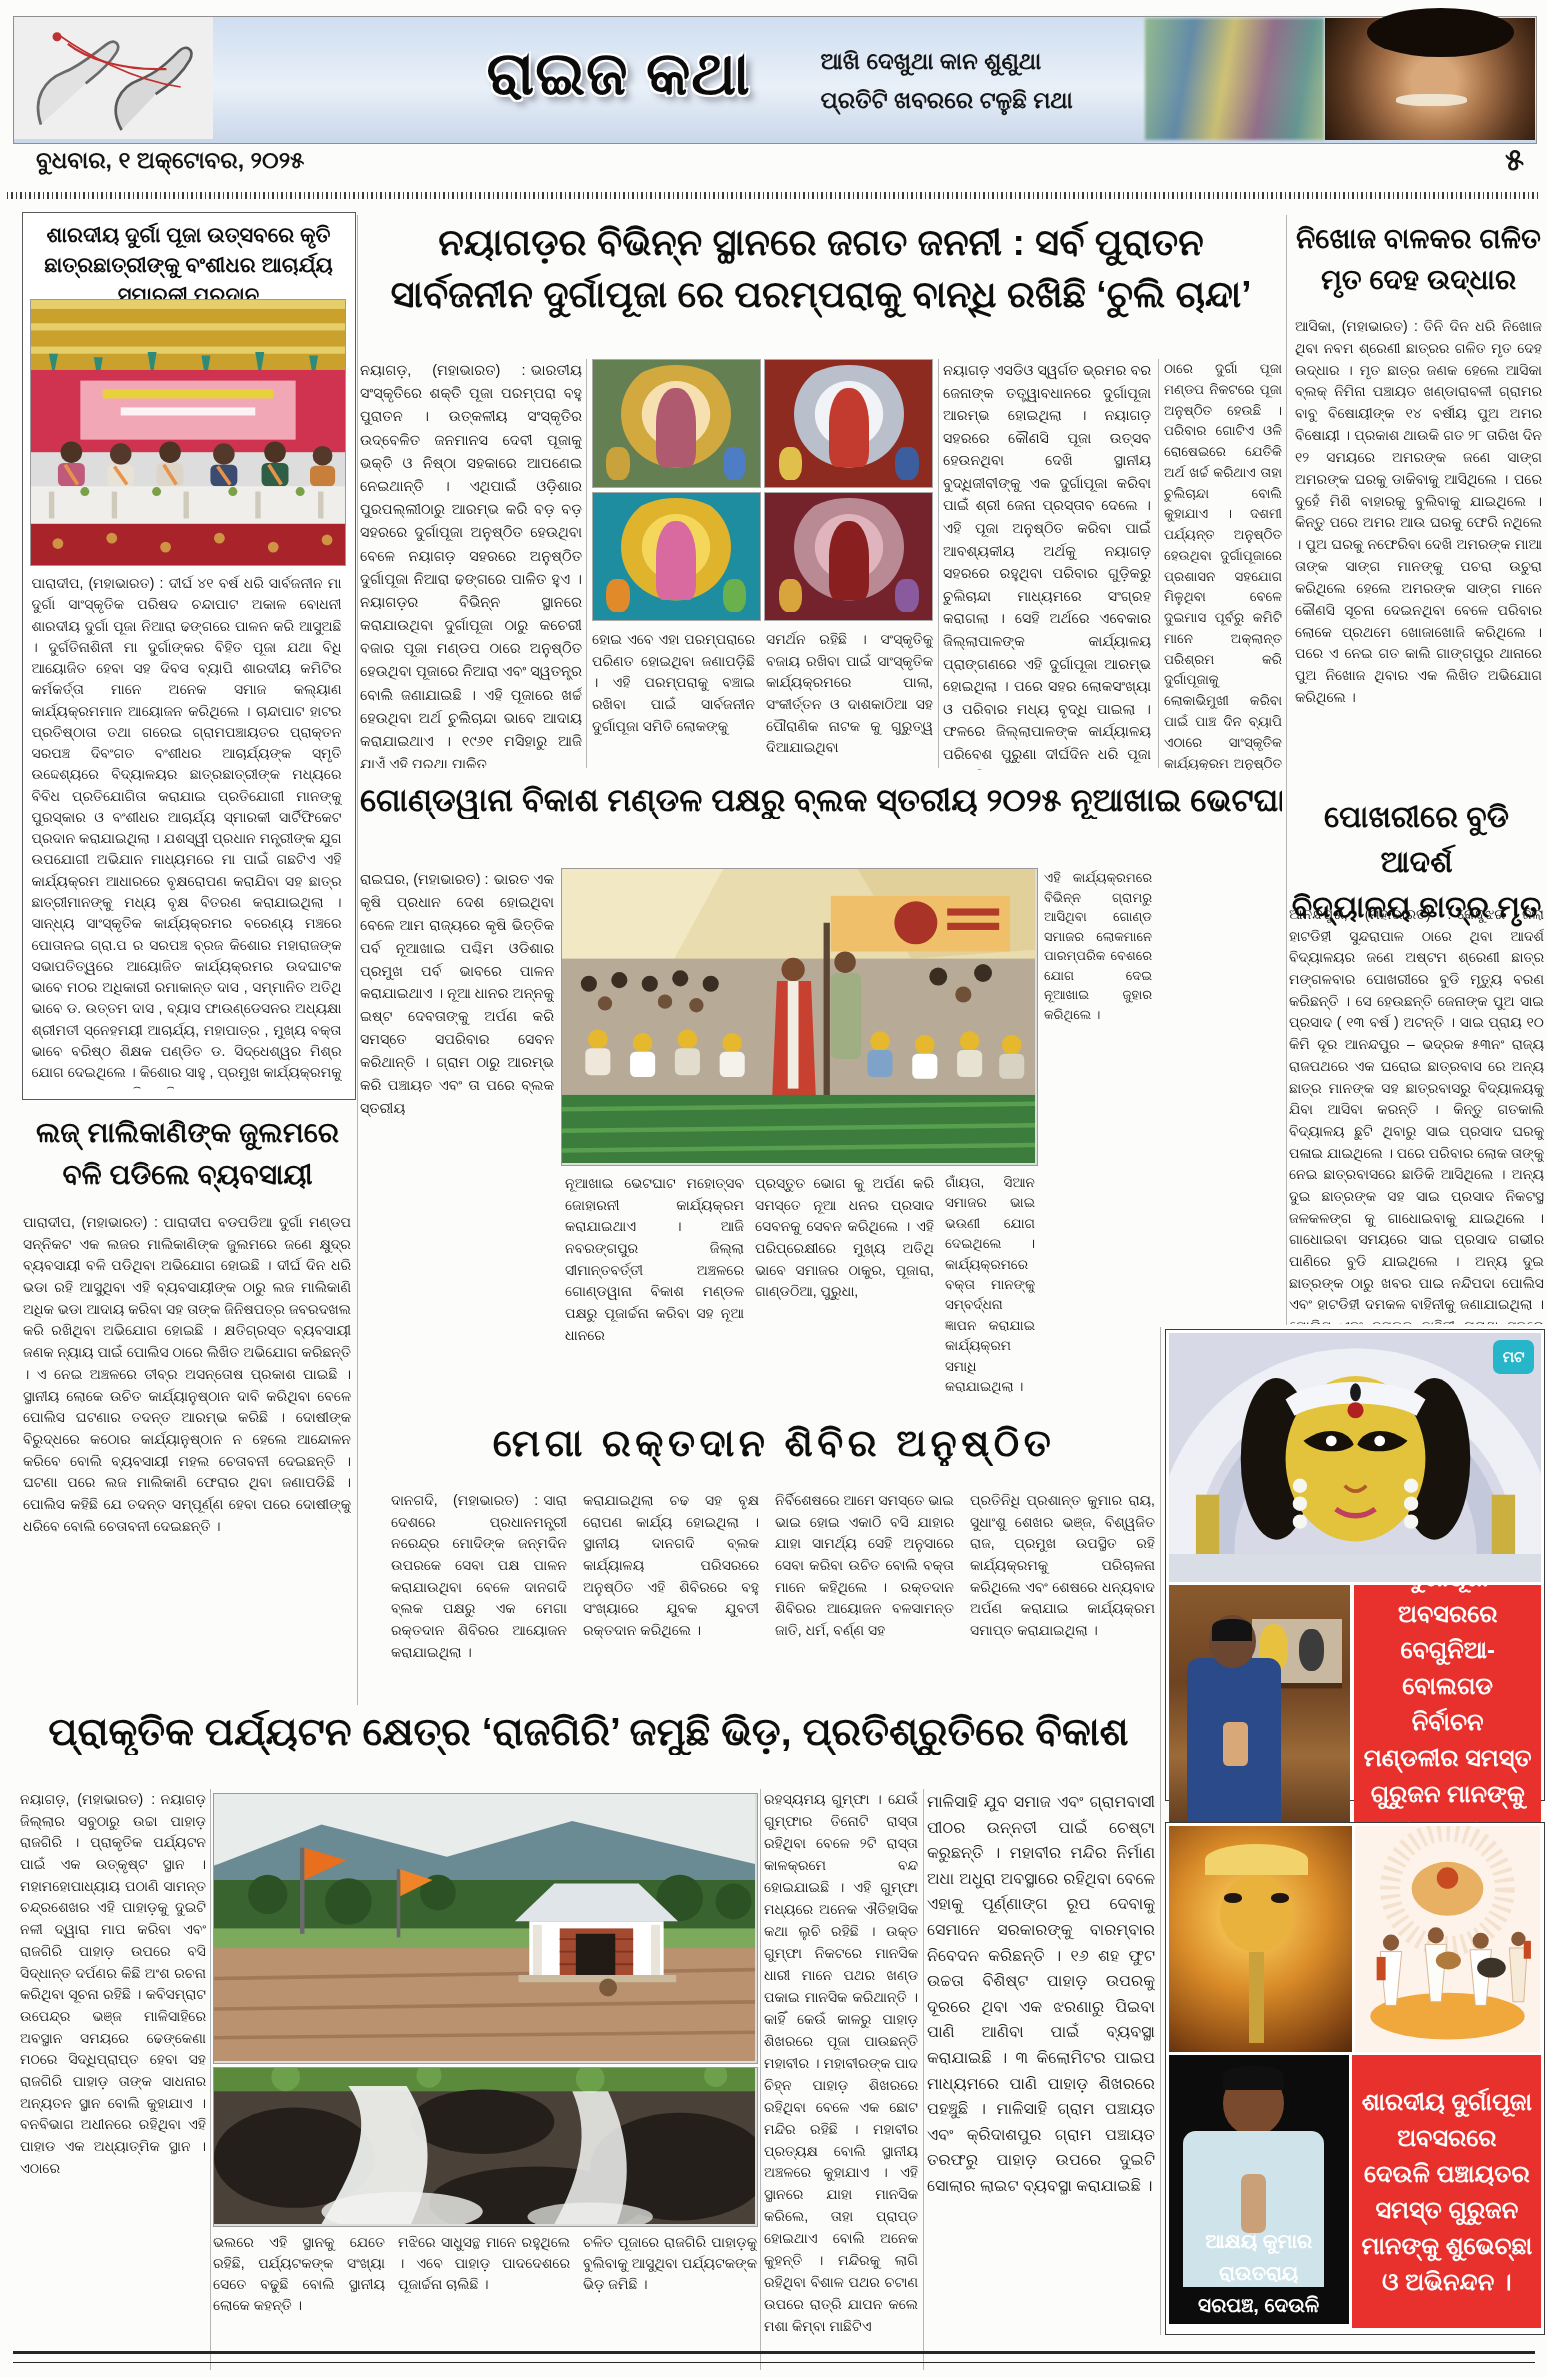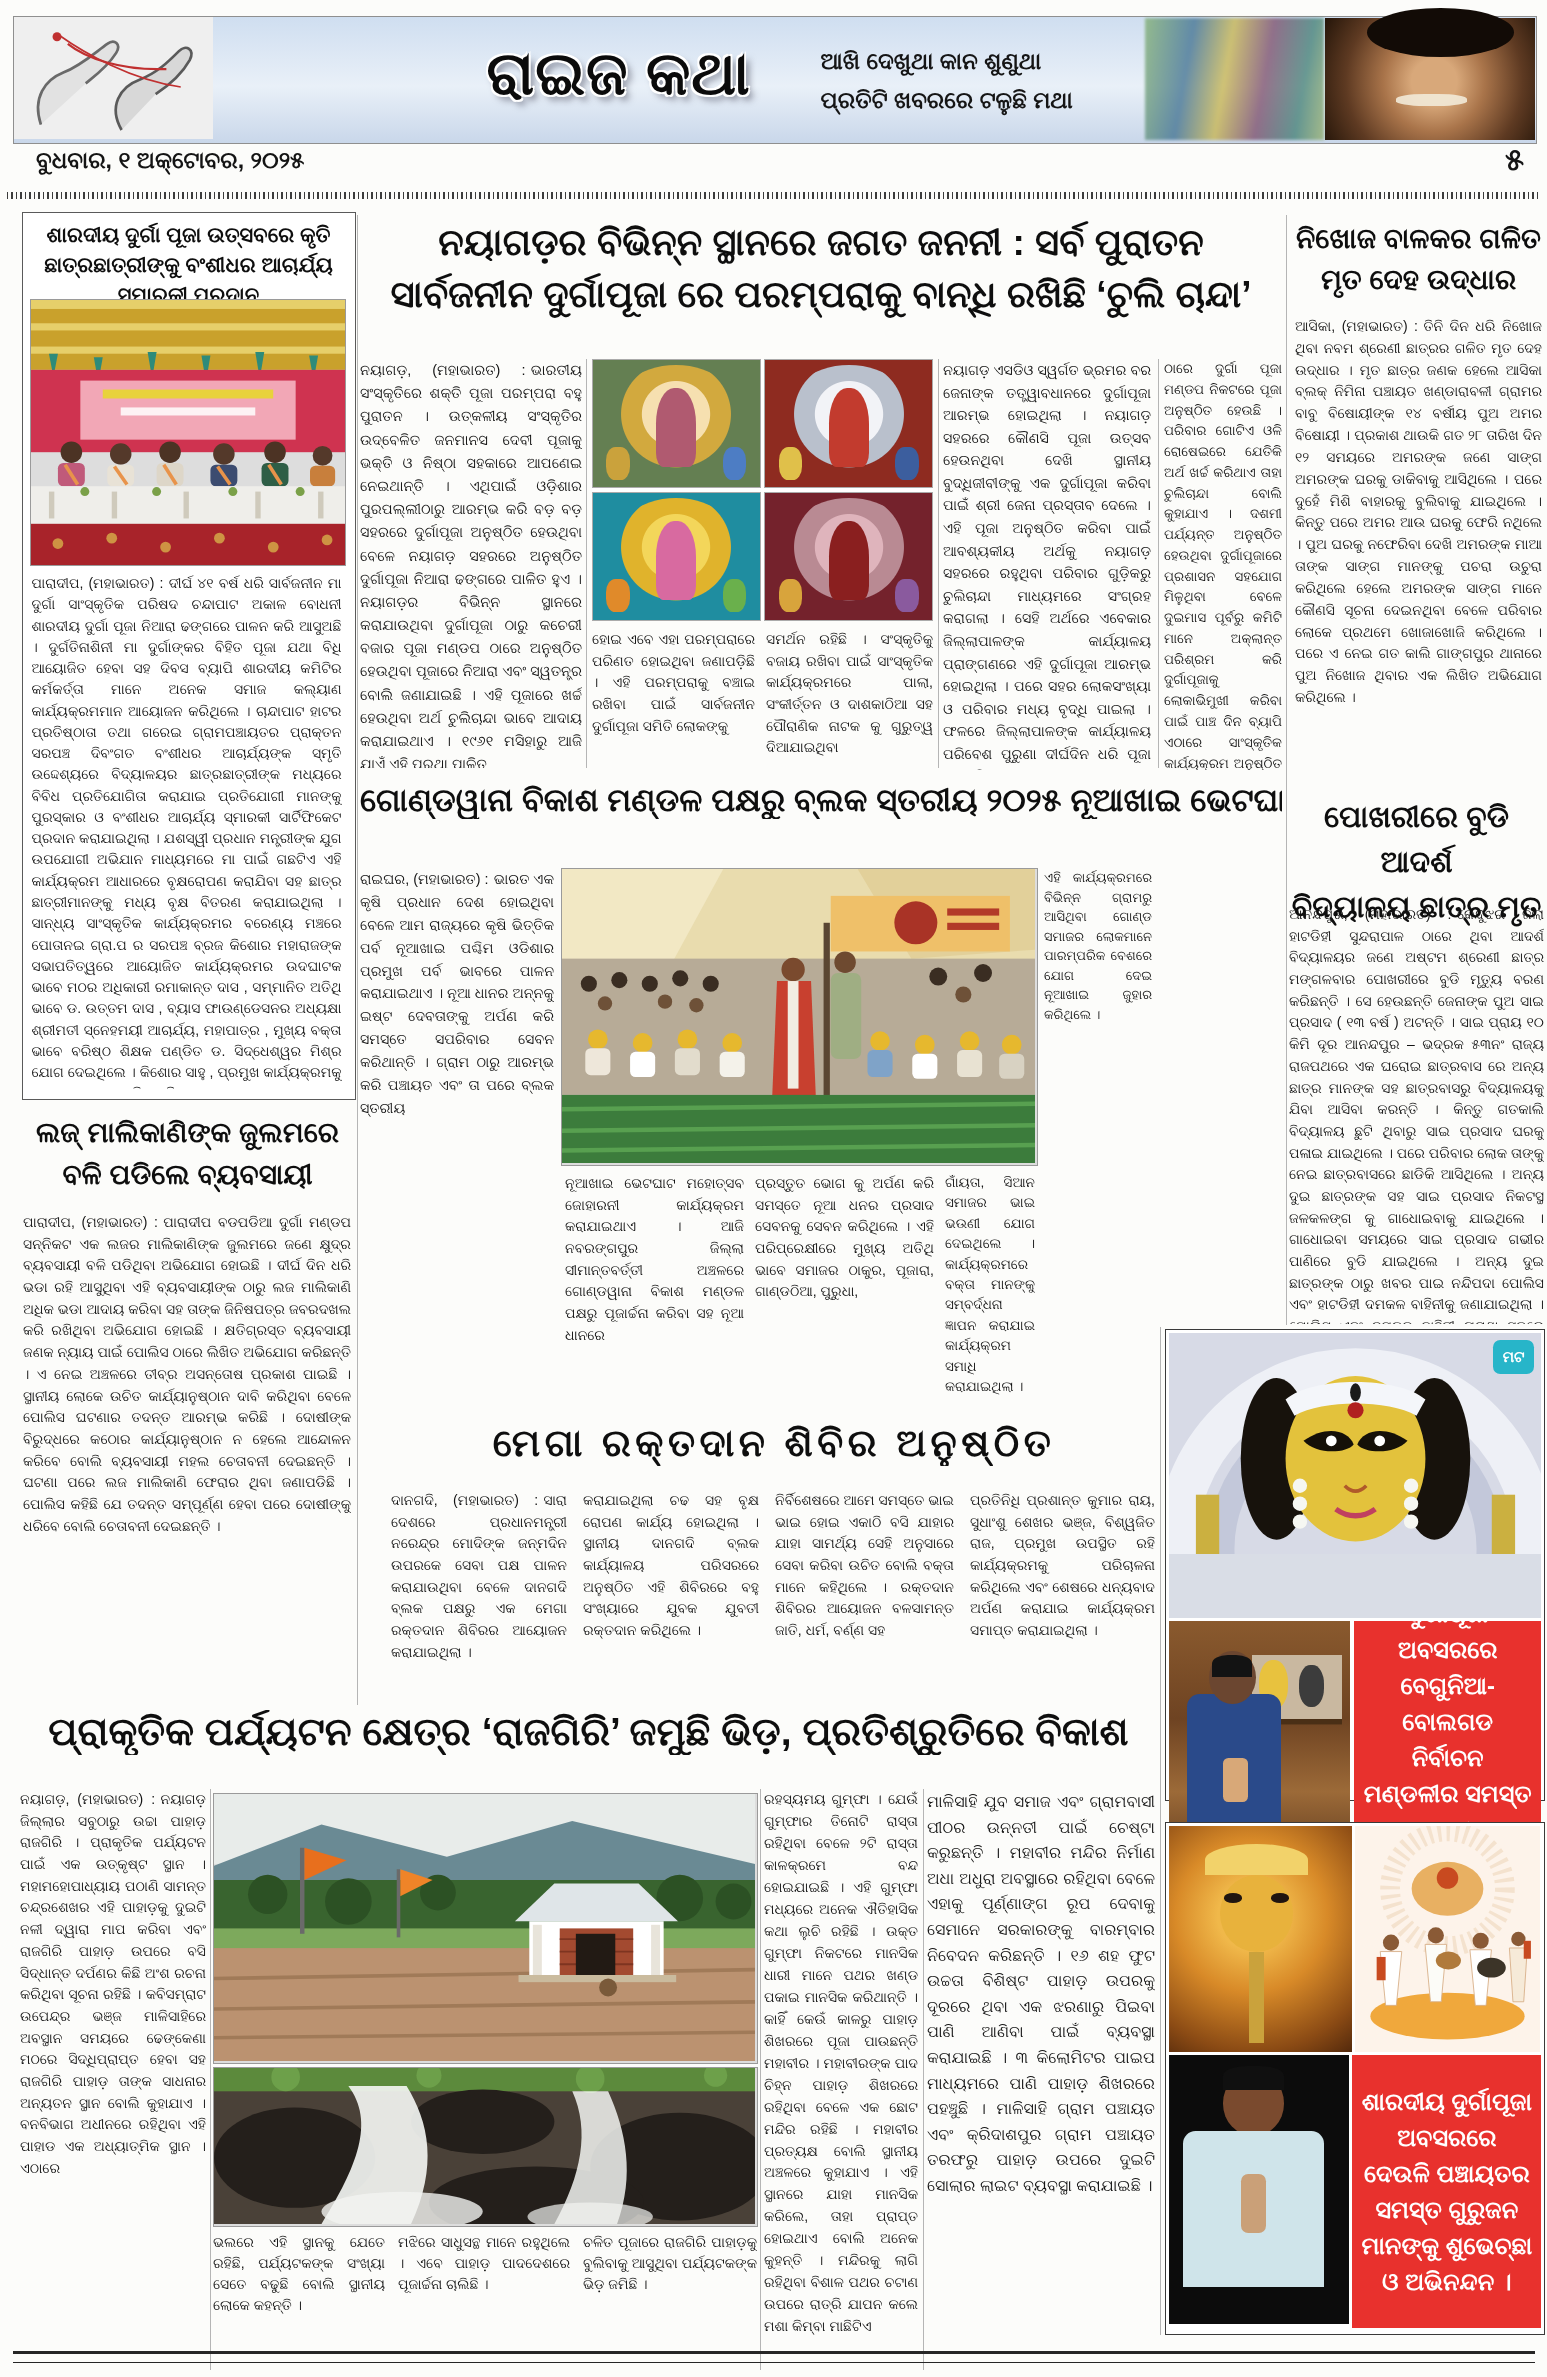--- a/index.html
+++ b/index.html
@@ -80,21 +80,21 @@
   .fallphoto{left:213px;top:2067px;width:543px;height:158px;}
   .colH2{position:absolute;left:764px;top:1789px;width:154px;height:581px;font-size:14px;line-height:1.57;}
   .colH3{position:absolute;left:927px;top:1789px;width:228px;height:581px;font-size:16px;line-height:1.6;}
   .colHb{position:absolute;top:2232px;height:136px;font-size:14px;line-height:1.5;}
   
   .ad{position:absolute;left:1165px;width:380px;border:1.8px solid #3a3a3a;background:#fff;padding:2.7px;box-sizing:border-box;}
   .ad1{top:1329px;height:472px;} .ad2{top:1822px;height:513px;}
   .redbox{background:#e8312d;color:#fff;font-weight:bold;text-align:center;display:flex;align-items:center;justify-content:center;}
   .redbox .msg{padding:7.2px 9px;font-size:24px;line-height:1.5;}
   .adname{background:#e8312d;color:#fff;font-weight:bold;text-align:center;font-size:21.5px;line-height:1.5;padding:5.4px 1.8px;}
-  .durgaface{position:relative;width:100%;height:285px;background:#d9dde6;overflow:hidden;}
+  .durgaface{position:relative;width:100%;height:249px;background:#d9dde6;overflow:hidden;}
   .badge{position:absolute;right:7.2px;top:7.2px;width:41px;height:34px;background:#27b5c9;color:#fff;font-weight:bold;
          font-size:15.2px;border-radius:7.2px;display:flex;align-items:center;justify-content:center;}
   .adperson1{position:relative;width:181px;height:244px;background:linear-gradient(180deg,#8a5a2e,#6e4322 40%,#9c6a38 70%,#5e3a1e);overflow:hidden;}
   .adperson1 .shelf{position:absolute;left:46%;top:14%;width:50%;height:26%;background:#c9b8a0;box-shadow:0 5.4px 0 #4a2f16;}
   .adperson1 .idol1{position:absolute;left:50%;top:16%;width:16%;height:20%;border-radius:45%;background:#e8c23e;}
   .adperson1 .idol2{position:absolute;left:72%;top:18%;width:14%;height:17%;border-radius:45%;background:#3c3c3c;}
   .figure{position:absolute;border-radius:12.6px 12.6px 0 0;}
   .head{position:absolute;border-radius:50%;}
   .adperson2{position:relative;width:181px;height:269px;background:#0c0c0c;overflow:hidden;color:#fff;}
   .adname2{position:absolute;left:0;bottom:3.6px;width:100%;text-align:center;font-weight:bold;font-size:20px;line-height:1.6;}
@@ -510,20 +510,24 @@
             </g>
         </svg>
       </div>
     </div>
     <div style="display:flex;gap:3.6px;margin-top:3.6px;">
       <div class="adperson2">
         <div class="head" style="left:30%;top:6%;width:34%;height:24%;background:#7a4a2e;"></div>
         <div style="position:absolute;left:30%;top:4%;width:34%;height:9%;background:#101010;border-radius:40% 40% 0 0;"></div>
         <div class="figure" style="left:8%;top:28%;width:78%;height:58%;background:#cfe4ea;"></div>
         <div style="position:absolute;left:40%;top:44%;width:14%;height:22%;background:#caa078;border-radius:7.2px;"></div>
+        <div class="adname2">
+          <div>ଆକ୍ଷୟ କୁମାର ରାଉତରାୟ</div>
+          <div>ସରପଞ୍ଚ, ଦେଉଳି</div>
+        </div>
       </div>
       <div class="redbox" style="width:190px;height:273px;">
         <div class="msg">ଶାରଦୀୟ ଦୁର୍ଗାପୂଜା ଅବସରରେ ଦେଉଳି ପଞ୍ଚାୟତର ସମସ୍ତ ଗୁରୁଜନ ମାନଙ୍କୁ ଶୁଭେଚ୍ଛା ଓ ଅଭିନନ୍ଦନ ।</div>
       </div>
     </div>
   </div>
 
   <div class="footer"></div>
 </div>
 

